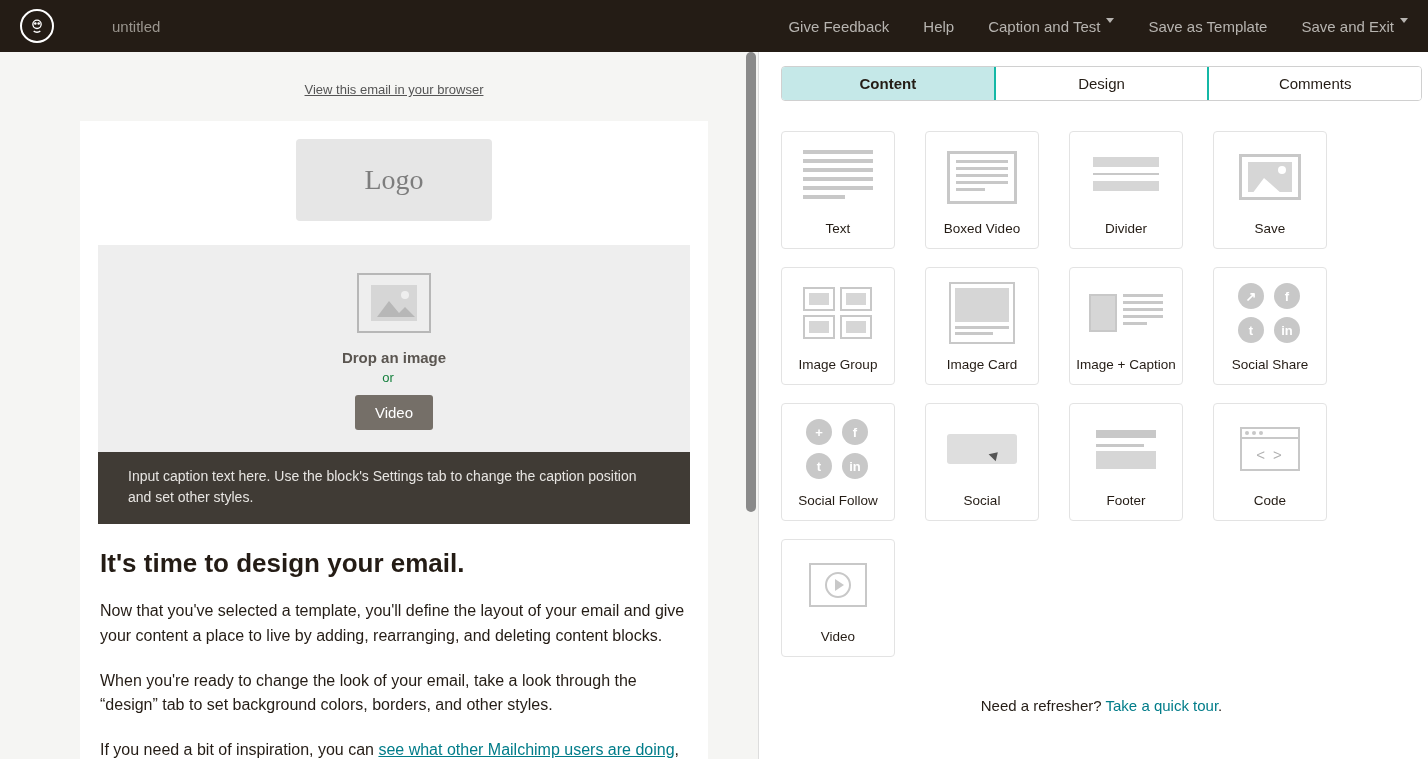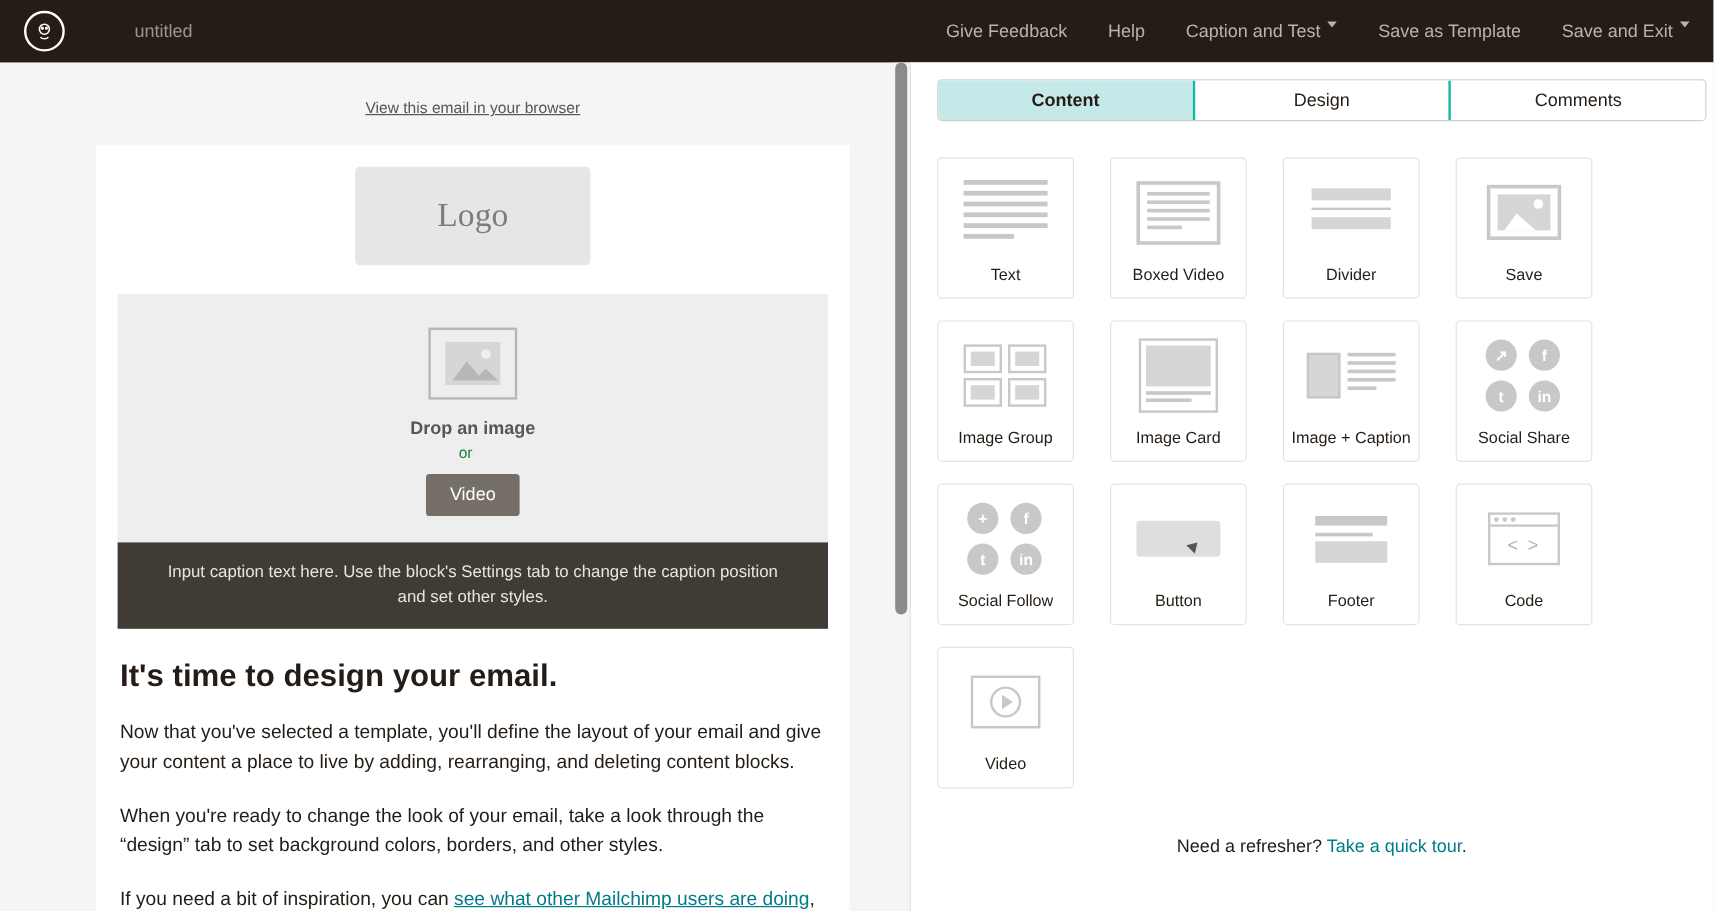--- a/index.html
+++ b/index.html
@@ -70,21 +70,21 @@
     width: 74px; height: 60px; border: 2px solid #b7b7b7; margin: 0 auto 16px auto;
     display:flex; align-items:center; justify-content:center;
   }
   .dz-label { font-weight: 600; color: #5a5550; font-size: 15px;}
   .dz-or { color: #15803d; font-size: 13px; margin: 4px 12px 10px 0;}
   .browse-btn {
     display:inline-block; background:#756f68; color:#fff; border:none;
     padding: 9px 20px; font-size:15px; border-radius:3px; cursor:pointer;
   }
   .caption-bar {
-    margin: 0 18px; background:#403b35; color:#e7e5e2; font-size:14px; text-align:center;
+    margin: 0 18px; background:#403b35; color:#e7e5e2; font-size:14px; text-align:left;
     padding: 14px 30px 16px 30px; line-height:1.5;
   }
   .body-text { padding: 24px 20px 0 20px; }
   .body-text h2 { font-size: 26px; font-weight: 700; margin-bottom: 20px; }
   .body-text p { font-size: 16px; line-height: 1.55; color:#241c15; margin-bottom: 20px;}
   .body-text a { color:#007c89; text-decoration: underline; cursor:pointer;}
   
   .right-col {
     flex: 1; background: #fff; border-left: 1px solid #ddd;
     display:flex; flex-direction:column;
@@ -325,21 +325,21 @@
               <div class="c">t</div>
               <div class="c">in</div>
             </div>
           </div>
         <span>Social Follow</span>
       </div>
       <div class="block-tile">
         <div class="ico">
             <div class="btn-ico"></div>
           </div>
-        <span>Button</span>
+        <span>Social</span>
       </div>
       <div class="block-tile">
         <div class="ico">
             <div class="footer-ico">
               <div class="thick"></div>
               <div class="thin"></div>
               <div class="rect"></div>
             </div>
           </div>
         <span>Footer</span>

